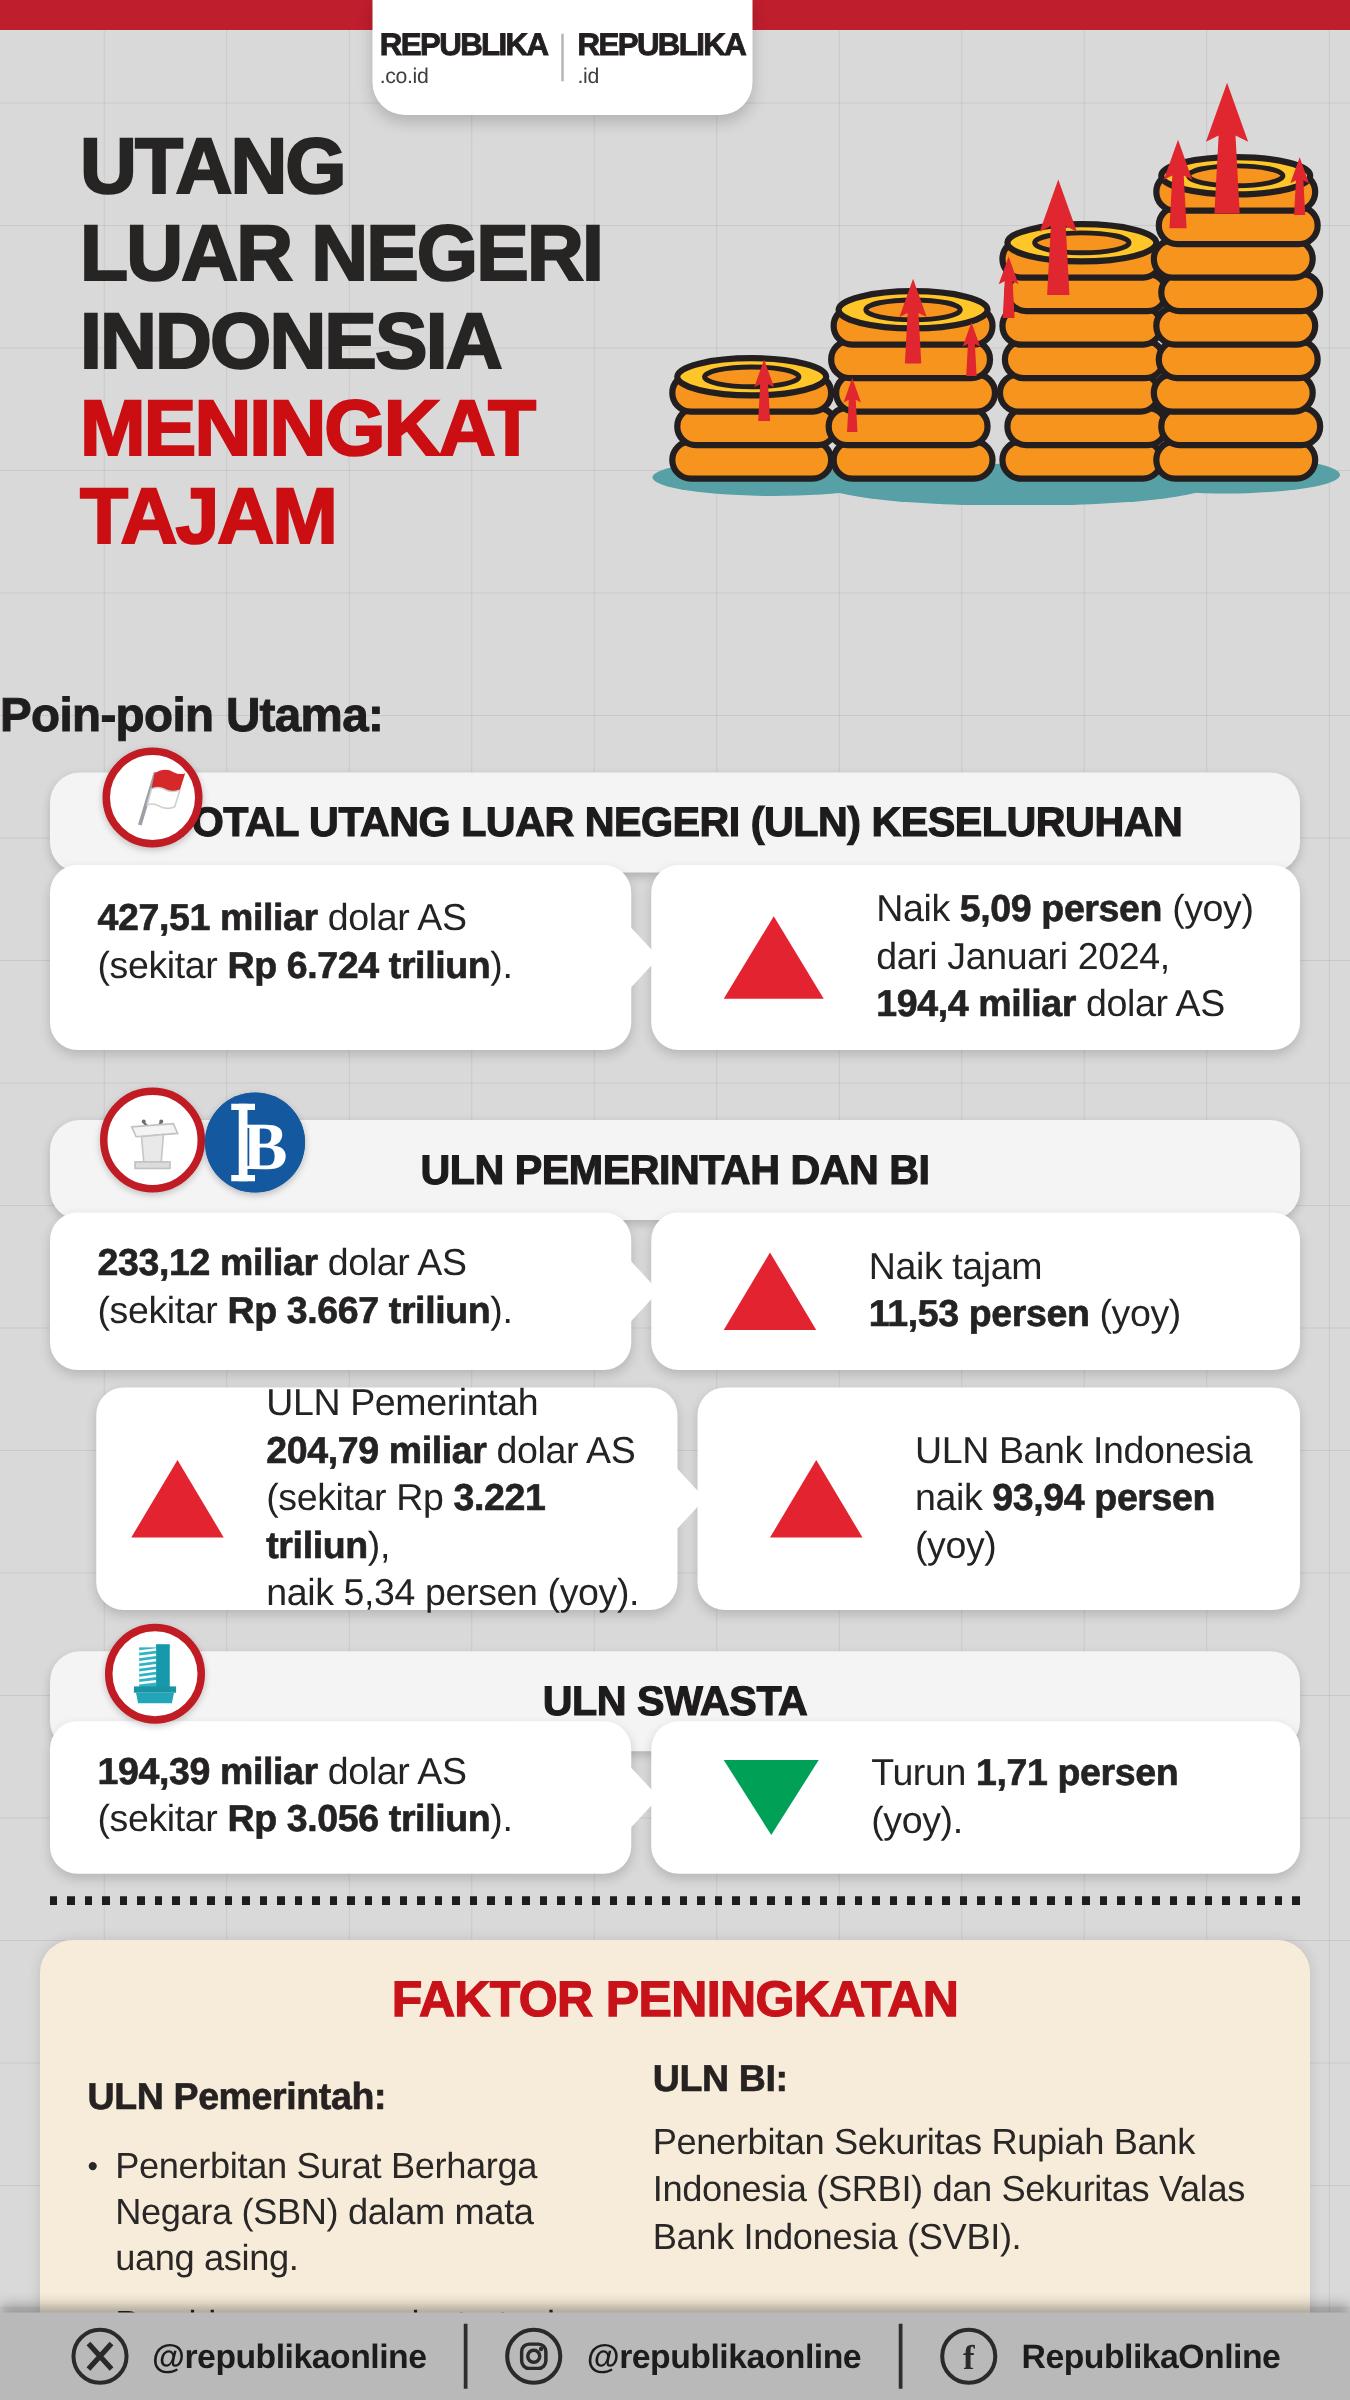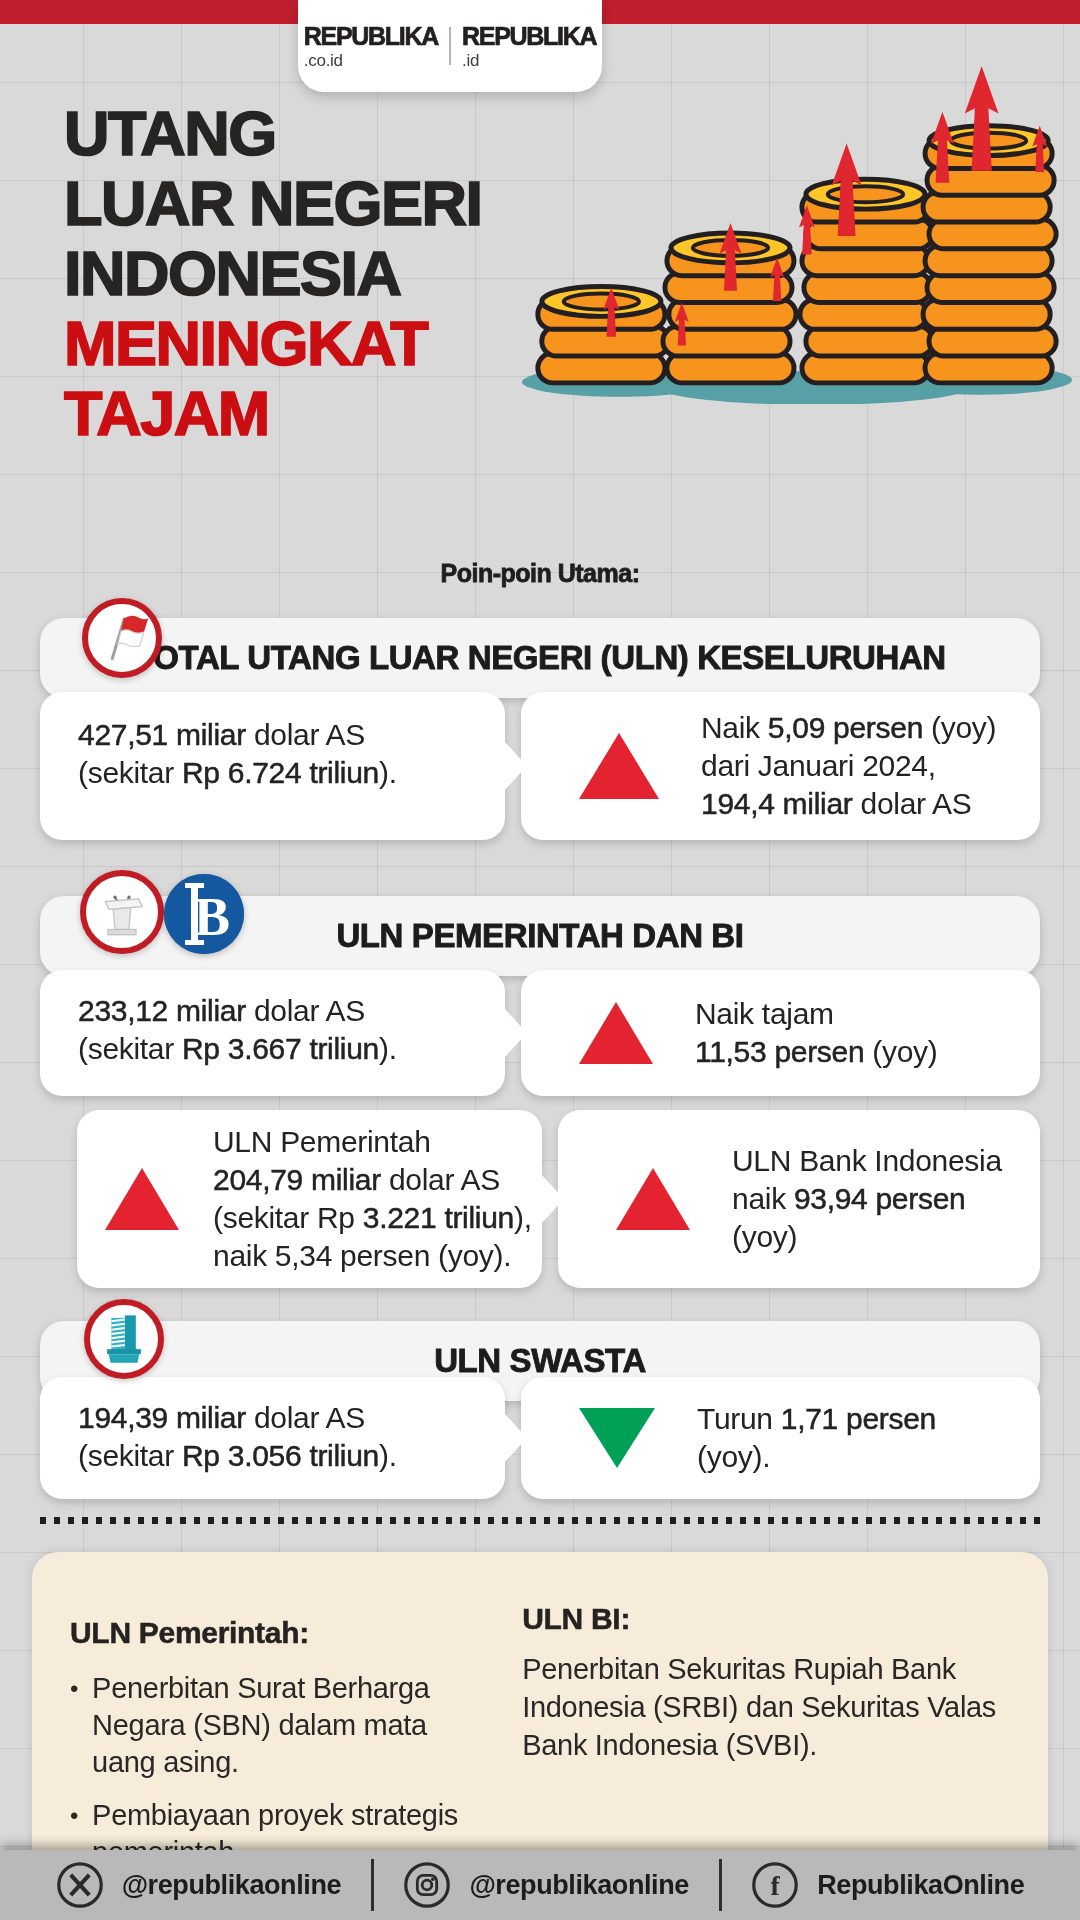--- a/index.html
+++ b/index.html
@@ -23,21 +23,21 @@
   .lg{display:flex;align-items:baseline;flex-direction:column;}
   .lg-main{font-size:25px;font-weight:700;letter-spacing:-1.3px;color:#231f20;-webkit-text-stroke:0.7px;}
   .lg-suf{font-size:17px;font-weight:400;color:#3d3d3d;letter-spacing:-0.3px;}
   .lg-div{width:2px;height:38px;background:#b5b5b5;}
   .hero{position:relative;height:526px;}
   .title{position:absolute;left:48px;top:58px;margin:16px;z-index:2;}
   .title span{display:block;font-size:63px;line-height:70px;font-weight:700;
     letter-spacing:-1.5px;color:#272424;-webkit-text-stroke:1.7px;}
   .title .red{color:#cb0e12;}
   .coins{position:absolute;right:8px;top:28px;z-index:1;}
-  .subtitle{text-align:center;font-size:25px;line-height:46px;font-weight:700;
+  .subtitle{font-size:38px;line-height:46px;font-weight:700;
     color:#1f1d1d;-webkit-text-stroke:0.8px;letter-spacing:-0.5px;}
   .content{padding:0 40px;}
   .sec{position:relative;}
   .sec-total{margin-top:22px;}
   .sec-gov{margin-top:56px;}
   .sec-private{margin-top:33px;}
   .band{
     position:relative;height:80px;background:#f4f4f4;border-radius:24px;
     box-shadow:0 3px 8px rgba(0,0,0,.18);
     display:flex;align-items:center;justify-content:center;
@@ -65,21 +65,21 @@
   .tail::after{
     content:"";position:absolute;right:-22px;top:50%;margin-top:-26px;
     border-top:26px solid transparent;border-bottom:26px solid transparent;
     border-left:24px solid #ffffff;
   }
   .h148{height:148px;} .h126{height:126px;} .h178{height:178px;} .h122{height:122px;}
   .pad-text{padding:24px 20px 0 38px;}
   .pad-text-mid{padding:22px 20px 0 38px;}
   .bubble-flexleft{display:flex;align-items:center;gap:34px;padding:0 10px 0 28px;}
   .bt{margin:0;font-size:30px;line-height:38px;color:#242222;letter-spacing:-0.3px;}
-  .bt b{font-weight:400;-webkit-text-stroke:0.5px;}
+  .bt b{font-weight:700;-webkit-text-stroke:0.5px;}
   .tri-up{width:0;height:0;flex:none;border-left:40px solid transparent;
     border-right:40px solid transparent;border-bottom:66px solid #e32330;}
   .tri-up.sm{border-left-width:37px;border-right-width:37px;border-bottom-width:62px;}
   .tri-down{width:0;height:0;flex:none;border-left:38px solid transparent;
     border-right:38px solid transparent;border-top:60px solid #00a157;}
   .dotted{margin:18px 0 0;height:7px;
     background:repeating-linear-gradient(90deg,#1d1d1d 0 6px,transparent 6px 14px);}
   .factors{
     margin:28px 32px 0;height:309px;background:#f7ecd9;border-radius:26px 26px 0 0;
     padding:26px 38px 0;box-shadow:0 0 10px rgba(0,0,0,.12);
@@ -318,20 +318,21 @@
             <span>(yoy).</span>
           </p>
         </div>
       </div>
     </section>
 
     <div class="dotted"></div>
   </div>
 
   <section class="factors">
+    <h2 class="f-title">FAKTOR PENINGKATAN</h2>
     <div class="f-cols">
       <div class="f-col1">
         <h3 class="f-heading low">ULN Pemerintah:</h3>
         <div class="f-bullets">
           <div class="f-bullet">
             <span class="f-dot">•</span>
             <span>Penerbitan Surat Berharga Negara (SBN) dalam mata uang asing.</span>
           </div>
           <div class="f-bullet">
             <span class="f-dot">•</span>

